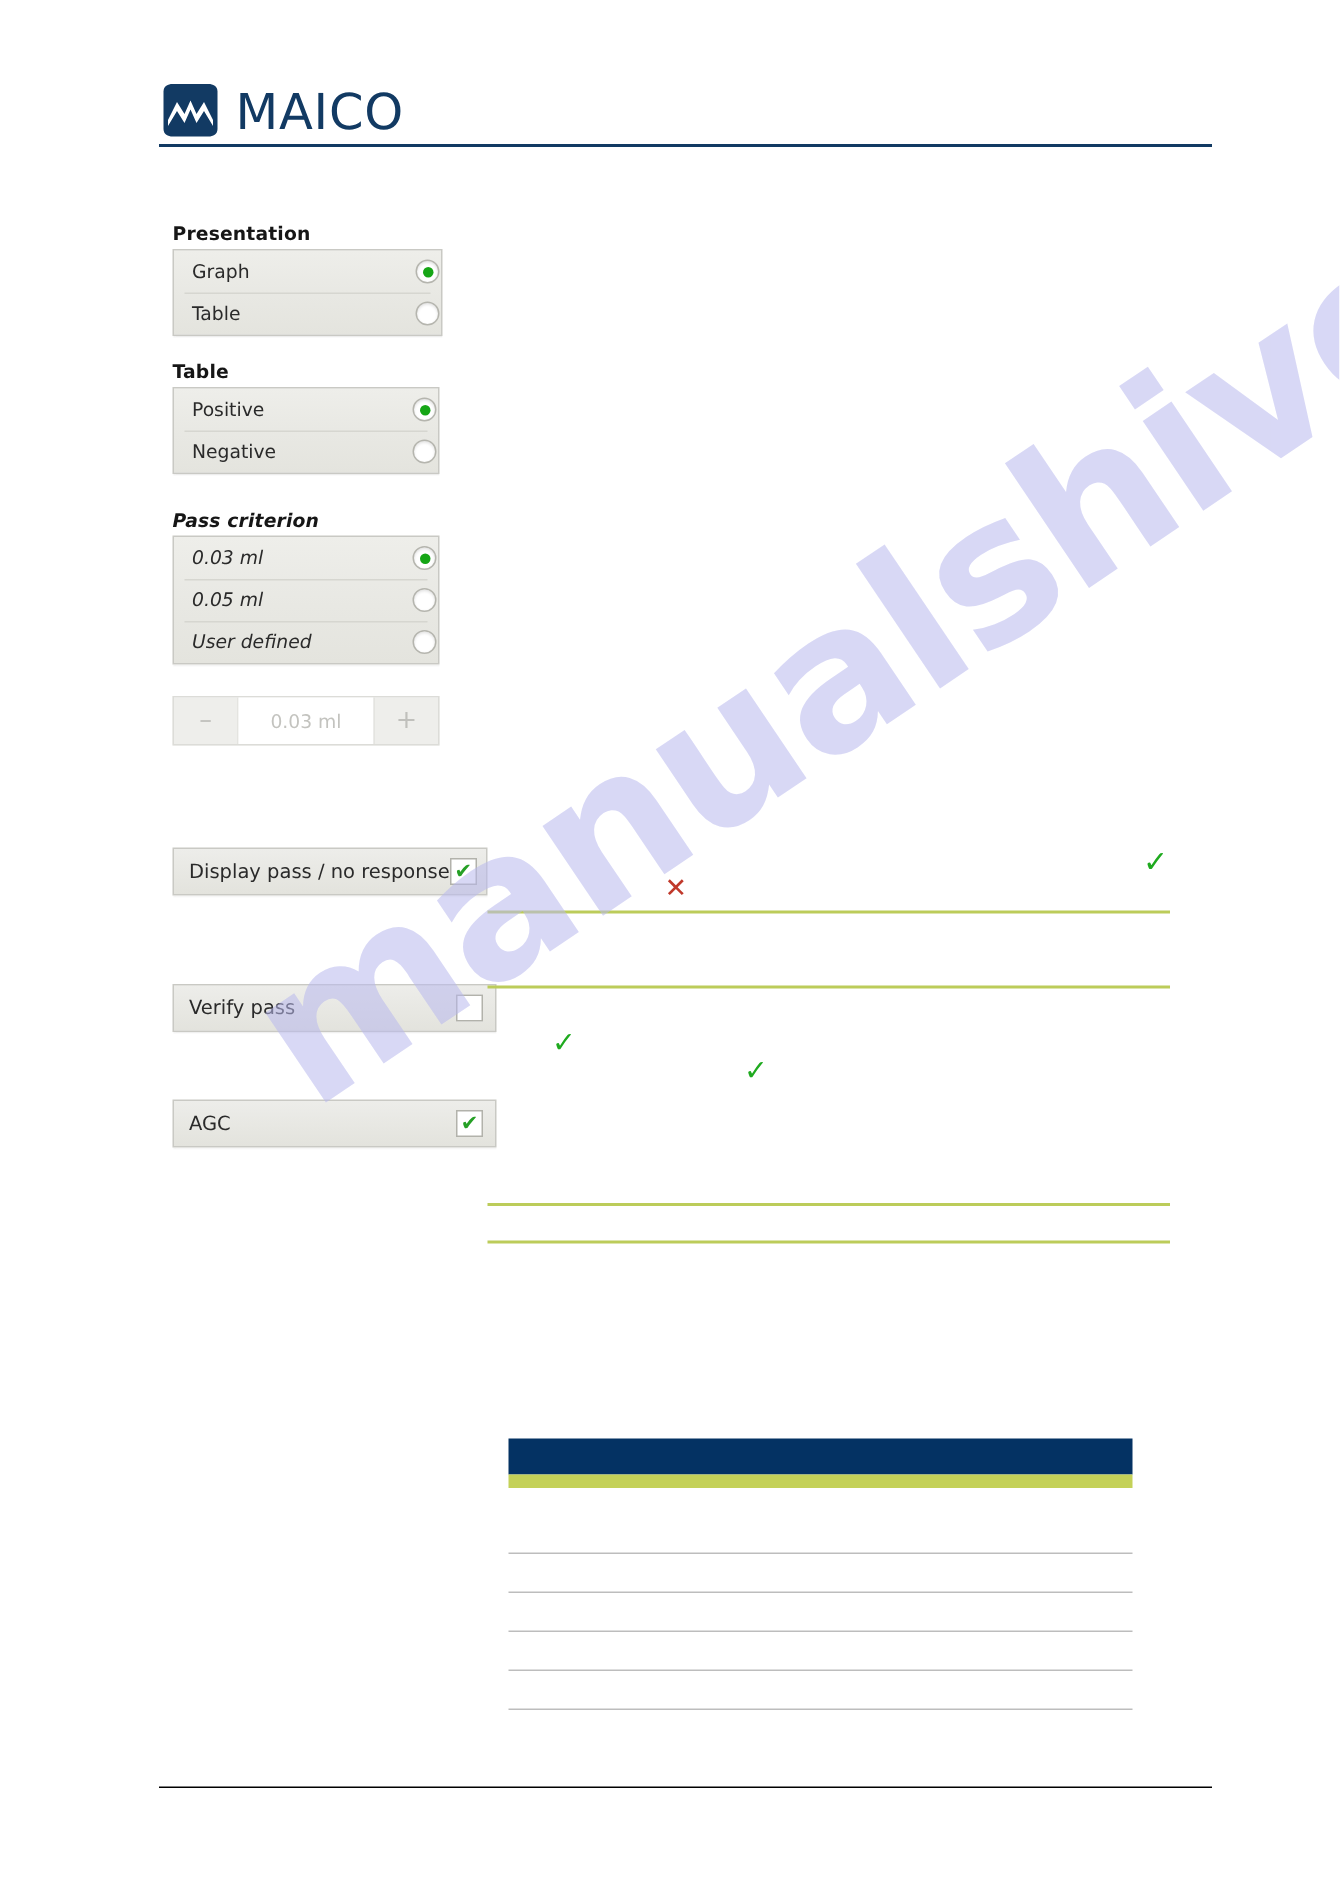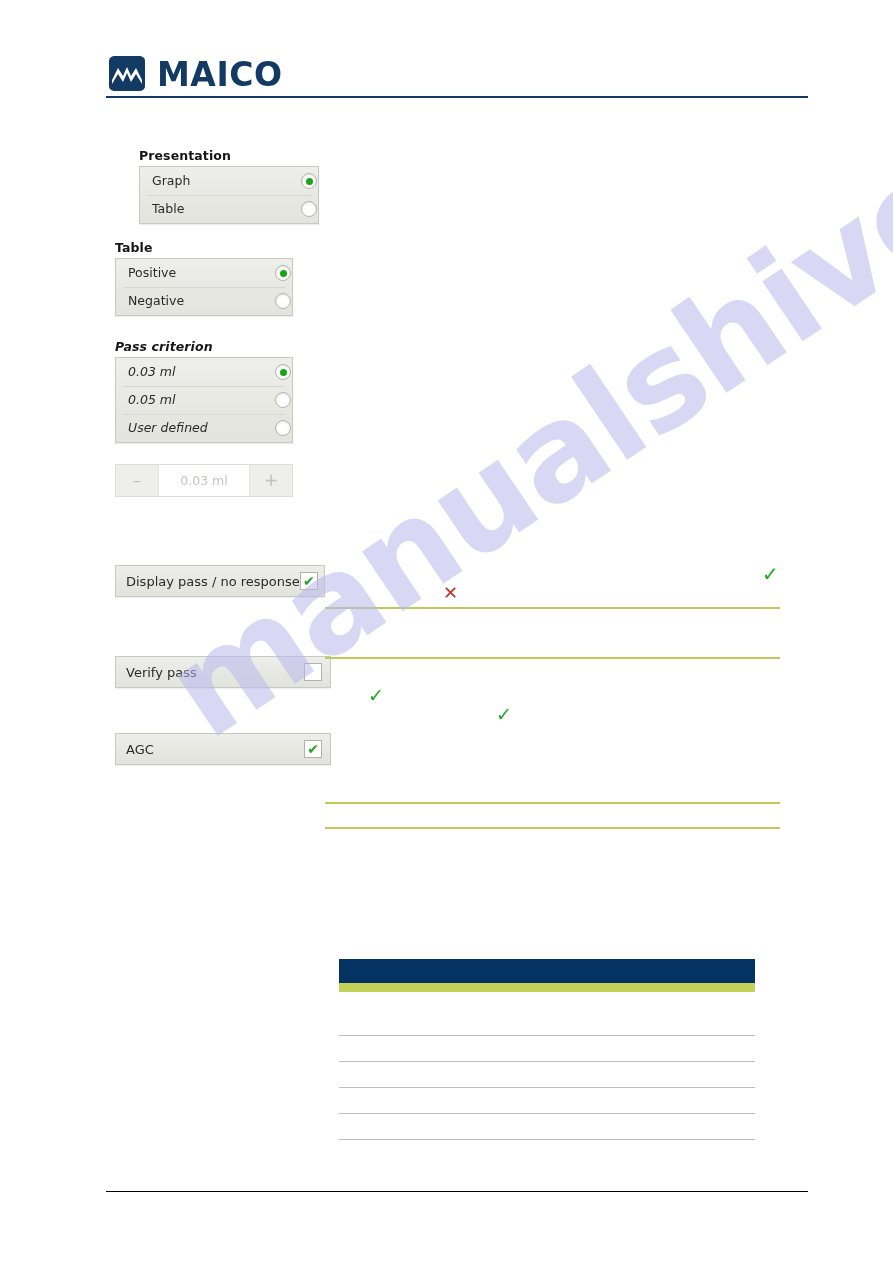--- a/index.html
+++ b/index.html
@@ -60,21 +60,21 @@
     gap: 9px;
   }
   .logo-mark {
     width: 42px;
     height: 38px;
     display: block;
   }
   .logo-word {
     font-family: "DejaVu Sans", sans-serif;
     font-size: 33px;
-    font-weight: 700;
+    font-weight: 400;
     color: #123a63;
     letter-spacing: 0.5px;
     line-height: 1;
   }
   #header-rule {
     position: absolute;
     left: 0;
     top: 41px;
     width: 702px;
     height: 2px;
@@ -284,21 +284,21 @@
   <div class="logo-wrap">
     <svg class="logo-mark" viewBox="0 0 42 38">
       <path d="M3 6 C3 2.5 6 1 9 1 L33 1 C36 1 39 2.5 39 6 L39 31 C39 34.5 36 36 33 36 L9 36 C6 36 3 34.5 3 31 Z" fill="#123a63"></path>
       <path d="M6 25 L12 13 L17 21 L21 12 L25 21 L30 13 L36 25 L36 29 L30 19 L25 27 L21 18 L17 27 L12 19 L6 29 Z" fill="#ffffff"></path>
     </svg>
     <span class="logo-word">MAICO</span>
   </div>
   <div id="header-rule"></div>
 </div>
 
-<div class="ui-group" style="left:115px; top:148px; width:180px;margin-left:24px;">
+<div class="ui-group" style="left:115px; top:148px; width:180px;">
   <div class="group-title">Presentation</div>
   <div class="group-box">
     <div class="opt-row">
       <span class="opt-label">Graph</span>
       <span class="radio on"></span>
     </div>
     <div class="opt-row">
       <span class="opt-label">Table</span>
       <span class="radio"></span>
     </div>

